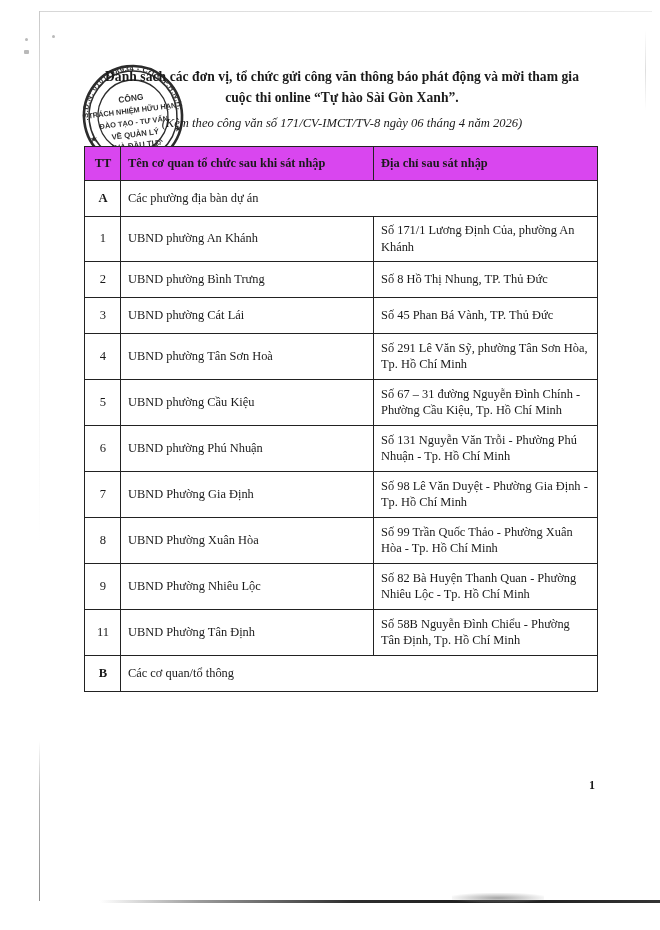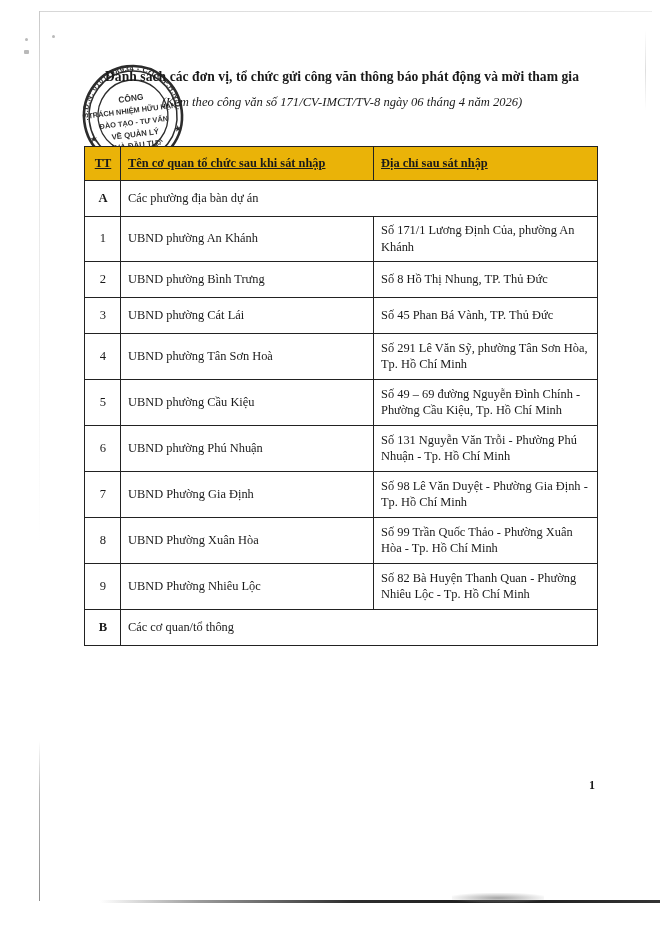--- a/index.html
+++ b/index.html
@@ -106,27 +106,26 @@
     vertical-align: middle;
     font-size: 12.4px;
     line-height: 16.5px;
     text-align: left;
   }
   .col-tt   { width: 36px; }
   .col-name { width: 253px; }
   .col-addr { width: 224px; }
 
   thead th {
-    background: #eab308;
+    background: #d946ef;
     font-weight: bold;
     font-size: 12.5px;
     height: 22px;
     padding-top: 3px;
     padding-bottom: 3px;
-    text-decoration: underline;
   }
   thead th.col-tt { text-align: center; }
 
   td.tt {
     text-align: center;
     font-size: 12.6px;
   }
   tr.section-row td {
     font-weight: normal;
   }
@@ -157,20 +156,21 @@
   <div class="scan-edge-left"></div>
   <div class="scan-edge-right"></div>
   <div class="scan-edge-bottom"></div>
   <div class="scan-blotch"></div>
   <div class="scan-speck-a"></div>
   <div class="scan-speck-b"></div>
   <div class="scan-speck-c"></div>
 
   <div class="heading">
     <div class="title-line">Danh sách các đơn vị, tổ chức gửi công văn thông báo phát động và mời tham gia</div>
+    <div class="title-line">cuộc thi online “Tự hào Sài Gòn Xanh”.</div>
     <div class="subtitle-line">(Kèm theo công văn số 171/CV-IMCT/TV-8 ngày 06 tháng 4 năm 2026)</div>
   </div>
 
   <div class="stamp">
     <svg width="118" height="118" viewBox="0 0 118 118" xmlns="http://www.w3.org/2000/svg">
       <defs>
         <path id="arcTop" d="M 14,59 A 45,45 0 0 1 104,59" fill="none"></path>
         <path id="arcBottom" d="M 20,59 A 39,39 0 0 0 98,59" fill="none"></path>
       </defs>
       <g transform="rotate(-7 59 59)" fill="none" stroke="#1d1d1d">
@@ -234,21 +234,21 @@
           <td class="col-addr">Số 45 Phan Bá Vành, TP. Thủ Đức</td>
         </tr>
         <tr class="row-tall">
           <td class="tt col-tt">4</td>
           <td class="col-name">UBND phường  Tân Sơn Hoà</td>
           <td class="col-addr">Số 291 Lê Văn Sỹ, phường Tân Sơn Hòa, Tp. Hồ Chí Minh</td>
         </tr>
         <tr class="row-tall">
           <td class="tt col-tt">5</td>
           <td class="col-name">UBND phường Cầu Kiệu</td>
-          <td class="col-addr">Số 49 – 69 đường Nguyễn Đình Chính - Phường Cầu Kiệu, Tp. Hồ Chí Minh</td>
+          <td class="col-addr">Số 67 – 31 đường Nguyễn Đình Chính - Phường Cầu Kiệu, Tp. Hồ Chí Minh</td>
         </tr>
         <tr class="row-tall">
           <td class="tt col-tt">6</td>
           <td class="col-name">UBND phường Phú Nhuận</td>
           <td class="col-addr">Số 131 Nguyễn Văn Trỗi - Phường Phú Nhuận - Tp. Hồ Chí Minh</td>
         </tr>
         <tr class="row-tall">
           <td class="tt col-tt">7</td>
           <td class="col-name">UBND Phường Gia Định</td>
           <td class="col-addr">Số 98 Lê Văn Duyệt - Phường Gia Định - Tp. Hồ Chí Minh</td>
@@ -256,20 +256,25 @@
         <tr class="row-tall">
           <td class="tt col-tt">8</td>
           <td class="col-name">UBND Phường Xuân Hòa</td>
           <td class="col-addr">Số 99 Trần Quốc Thảo - Phường Xuân Hòa - Tp. Hồ Chí Minh</td>
         </tr>
         <tr class="row-tall">
           <td class="tt col-tt">9</td>
           <td class="col-name">UBND Phường Nhiêu Lộc</td>
           <td class="col-addr">Số 82 Bà Huyện Thanh Quan - Phường Nhiêu Lộc - Tp. Hồ Chí Minh</td>
         </tr>
+        <tr class="row-tall">
+          <td class="tt col-tt">11</td>
+          <td class="col-name">UBND Phường Tân Định</td>
+          <td class="col-addr">Số 58B Nguyễn Đình Chiểu - Phường Tân Định, Tp. Hồ Chí Minh</td>
+        </tr>
         <tr class="section-row row-short">
           <td class="tt col-tt">B</td>
           <td class="col-name" colspan="2">Các cơ quan/tổ thông</td>
         </tr>
       </tbody>
   </table>
 
   <div class="page-number">1</div>
 </div>
 

